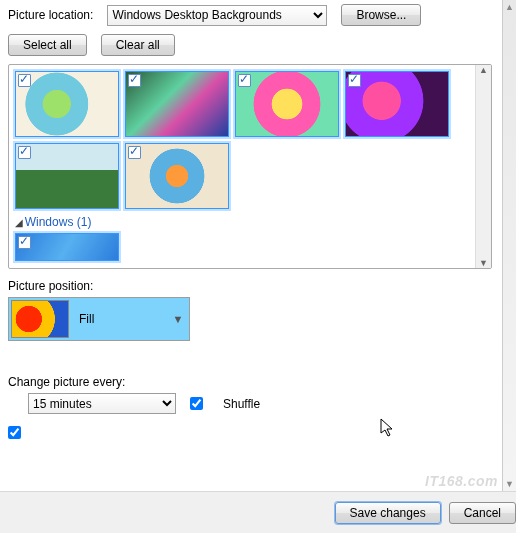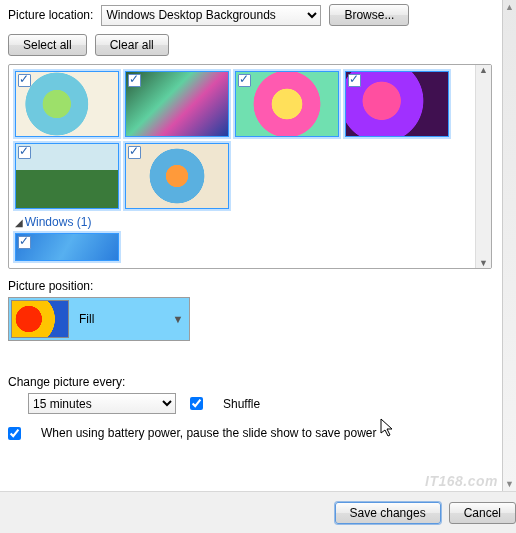--- a/index.html
+++ b/index.html
@@ -1,18 +1,18 @@
 <!DOCTYPE html>
 <html><head>
 <meta charset="utf-8">
 <style>
 * { box-sizing: border-box; margin: 0; padding: 0; }
 body { font-family: "Segoe UI", Tahoma, sans-serif; font-size: 12px; color: #000; background: #fff; width: 516px; height: 533px; overflow: hidden; position: relative; }
 .main { padding: 4px 8px 0 8px; width: 500px; }
-.row { display: flex; align-items: center; gap: 8px; margin-bottom: 8px; }
+.row { display: flex; align-items: center; gap: 14px; margin-bottom: 8px; }
 .label { white-space: nowrap; }
 select.loc { width: 220px; font-size: 12px; height: 21px; border: 1px solid #a0a0a0; background: linear-gradient(#fff,#f0f0f0); }
 .btn { font-size: 12px; padding: 2px 14px; height: 22px; border: 1px solid #8f8f8f; border-radius: 3px; background: linear-gradient(#fdfdfd,#ebebeb 49%,#dedede 50%,#d4d4d4); cursor: default; }
 .gallery-wrap { position: relative; border: 1px solid #aaa; border-radius: 2px; height: 205px; padding: 6px; overflow: hidden; }
 .gallery-scroll-full { width: 16px; position: absolute; right: 0; top: 0; bottom: 0; background: #f0f0f0; border-left: 1px solid #ddd; display:flex; flex-direction:column; justify-content:space-between; align-items:center; }
 .arrow { font-size:9px; color:#666; }
 .thumbs { display: flex; flex-wrap: wrap; gap: 6px; width: 455px; }
 .thumb { width: 104px; height: 66px; border: 1px solid #b8b8b8; position: relative; background: #e8e8e8; overflow:hidden; }
 .thumb.sel { border: 1px solid #3399ff; box-shadow: 0 0 0 2px rgba(51,153,255,0.3); }
 .chk { position: absolute; top: 2px; left: 2px; width: 13px; height: 13px; background: #fff; border: 1px solid #5f8dc8; border-radius:1px; }
@@ -113,21 +113,20 @@
     <label class="chkline">
       <input type="checkbox" checked="" style="">
       <span>Shuffle</span>
     </label>
   </div>
 
   <div style="height:12px;"></div>
 
   <label class="chkline">
     <input type="checkbox" checked="" style="">
-    <span>When using battery power, pause the slide show to save power</span>
   </label>
 </div>
 
 <div class="right-border">
   <span class="arrow">▲</span>
   <span class="arrow">▼</span>
 </div>
 
 <div class="footer">
   <button class="btn primary">Save changes</button>

